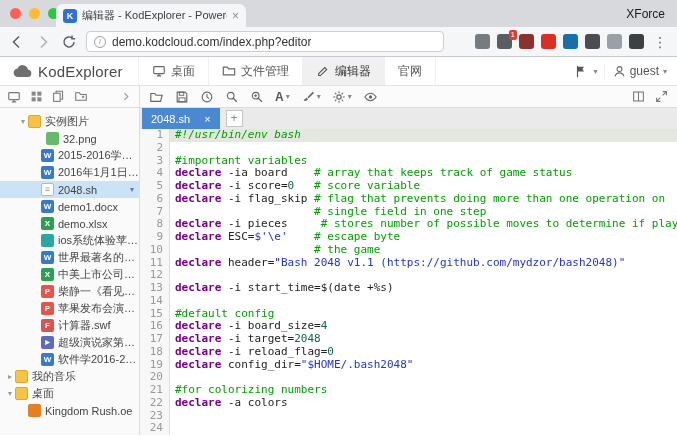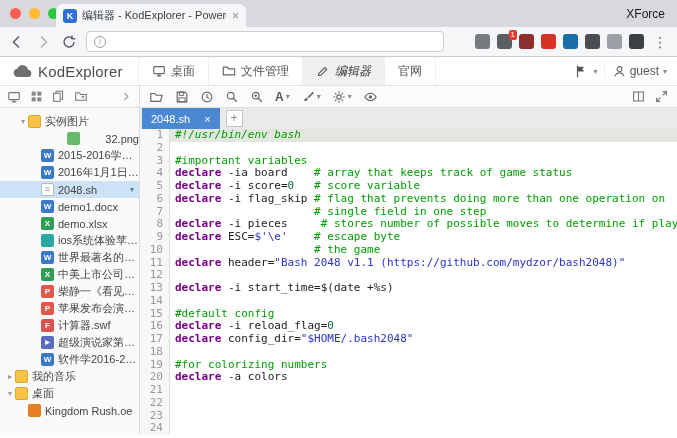--- a/index.html
+++ b/index.html
@@ -37,21 +37,21 @@
   .kebab { color:#5f6368; font-size:14px; line-height:14px; padding:0 2px; }
 
   
   .appheader { height:29px; background:#fff; border-bottom:1px solid #e3e3e3; display:flex; align-items:stretch; }
   .logo { display:flex; align-items:center; gap:5px; padding:0 12px; width:138px; }
   .logo-text { font-size:15px; color:#4a4a4a; letter-spacing:.2px; }
   .appnav { display:flex; }
   .nav-item { display:flex; align-items:center; gap:5px; padding:0 13px; font-size:12px; color:#555;
     border-right:1px solid #f0f0f0; }
   .nav-item:first-child { border-left:1px solid #f0f0f0; }
-  .nav-item.active { background:#f0f0f0; color:#333;font-style:italic; }
+  .nav-item.active { background:#f0f0f0; color:#333; }
   .header-right { margin-left:auto; display:flex; align-items:center; gap:6px; padding-right:10px; }
   .caret { font-size:8px; color:#888; }
   .guest { display:flex; align-items:center; gap:4px; font-size:12px; color:#555; padding-left:8px;
     border-left:1px solid #eee; }
 
   
   .apptoolbar { height:22px; background:#fbfbfb; border-bottom:1px solid #ddd; display:flex; }
   .side-tools { width:140px; border-right:1px solid #ddd; display:flex; align-items:center; gap:9px; padding:0 7px; }
   .side-tools .spacer { margin-left:auto; }
   .editor-tools { flex:1; display:flex; align-items:center; gap:11px; padding:0 9px; }
@@ -134,20 +134,21 @@
         </svg>
     </span>
     <span class="navbtn">
       <svg class="ic" width="16" height="16" viewBox="0 0 16 16">
           <path d="M13 8a5 5 0 1 1-1.4-3.5" fill="none" stroke="#5f6368" stroke-width="1.5"></path>
           <path d="M11 1.5v3.2h3.2" fill="none" stroke="#5f6368" stroke-width="1.5"></path>
         </svg>
     </span>
     <div class="urlbar">
       <span class="pageinfo">i</span>
+      <span class="url">demo.kodcloud.com/index.php?editor</span>
     </div>
     <div class="extensions">
       <span class="ext e1"></span>
       <span class="ext e2">
         <span class="badge">1</span>
       </span>
       <span class="ext e3"></span>
       <span class="ext e4"></span>
       <span class="ext e5"></span>
       <span class="ext e6"></span>
@@ -299,21 +300,21 @@
   </div>
 
   <div class="main">
     <div class="sidebar">
       <div id="file-tree">
           <div class="tree-row" style="padding-left: 18px;">
             <span class="tcaret">▾</span>
             <span class="ficon folder"></span>
             <span class="tree-label">实例图片</span>
           </div>
-          <div class="tree-row" style="padding-left: 36px; justify-content: space-between;">
+          <div class="tree-row" style="padding-left: 36px;">
             <span class="tcaret"></span>
             <span class="ficon image"></span>
             <span class="tree-label">32.png</span>
           </div>
           <div class="tree-row" style="padding-left: 31px;">
             <span class="tcaret"></span>
             <span class="ficon word">W</span>
             <span class="tree-label">2015-2016学年第...</span>
           </div>
           <div class="tree-row" style="padding-left: 31px;">
@@ -438,20 +439,22 @@
             <div class="code-line"><span class="tk-k">declare</span><span class="tk-p"> -i flag_skip </span><span class="tk-c"># flag that prevents doing more than one operation on</span></div>
             <div class="code-line"><span class="tk-p">                     </span><span class="tk-c"># single field in one step</span></div>
             <div class="code-line"><span class="tk-k">declare</span><span class="tk-p"> -i pieces     </span><span class="tk-c"># stores number of possible moves to determine if player lost</span></div>
             <div class="code-line"><span class="tk-k">declare</span><span class="tk-p"> ESC=</span><span class="tk-s">$'\e'</span><span class="tk-p">    </span><span class="tk-c"># escape byte</span></div>
             <div class="code-line"><span class="tk-p">                     </span><span class="tk-c"># the game</span></div>
             <div class="code-line"><span class="tk-k">declare</span><span class="tk-p"> header=</span><span class="tk-s">"Bash 2048 v1.1 (https://github.com/mydzor/bash2048)"</span></div>
             <div class="code-line">&nbsp;</div>
             <div class="code-line"><span class="tk-k">declare</span><span class="tk-p"> -i start_time=$(date +%s)</span></div>
             <div class="code-line">&nbsp;</div>
             <div class="code-line"><span class="tk-c">#default config</span></div>
+            <div class="code-line"><span class="tk-k">declare</span><span class="tk-p"> -i board_size=</span><span class="tk-n">4</span></div>
+            <div class="code-line"><span class="tk-k">declare</span><span class="tk-p"> -i target=</span><span class="tk-n">2048</span></div>
             <div class="code-line"><span class="tk-k">declare</span><span class="tk-p"> -i reload_flag=</span><span class="tk-n">0</span></div>
             <div class="code-line"><span class="tk-k">declare</span><span class="tk-p"> config_dir=</span><span class="tk-s">"$HOME/.bash2048"</span></div>
             <div class="code-line">&nbsp;</div>
             <div class="code-line"><span class="tk-c">#for colorizing numbers</span></div>
             <div class="code-line"><span class="tk-k">declare</span><span class="tk-p"> -a colors</span></div>
           </div>
       </div>
     </div>
   </div>
 

